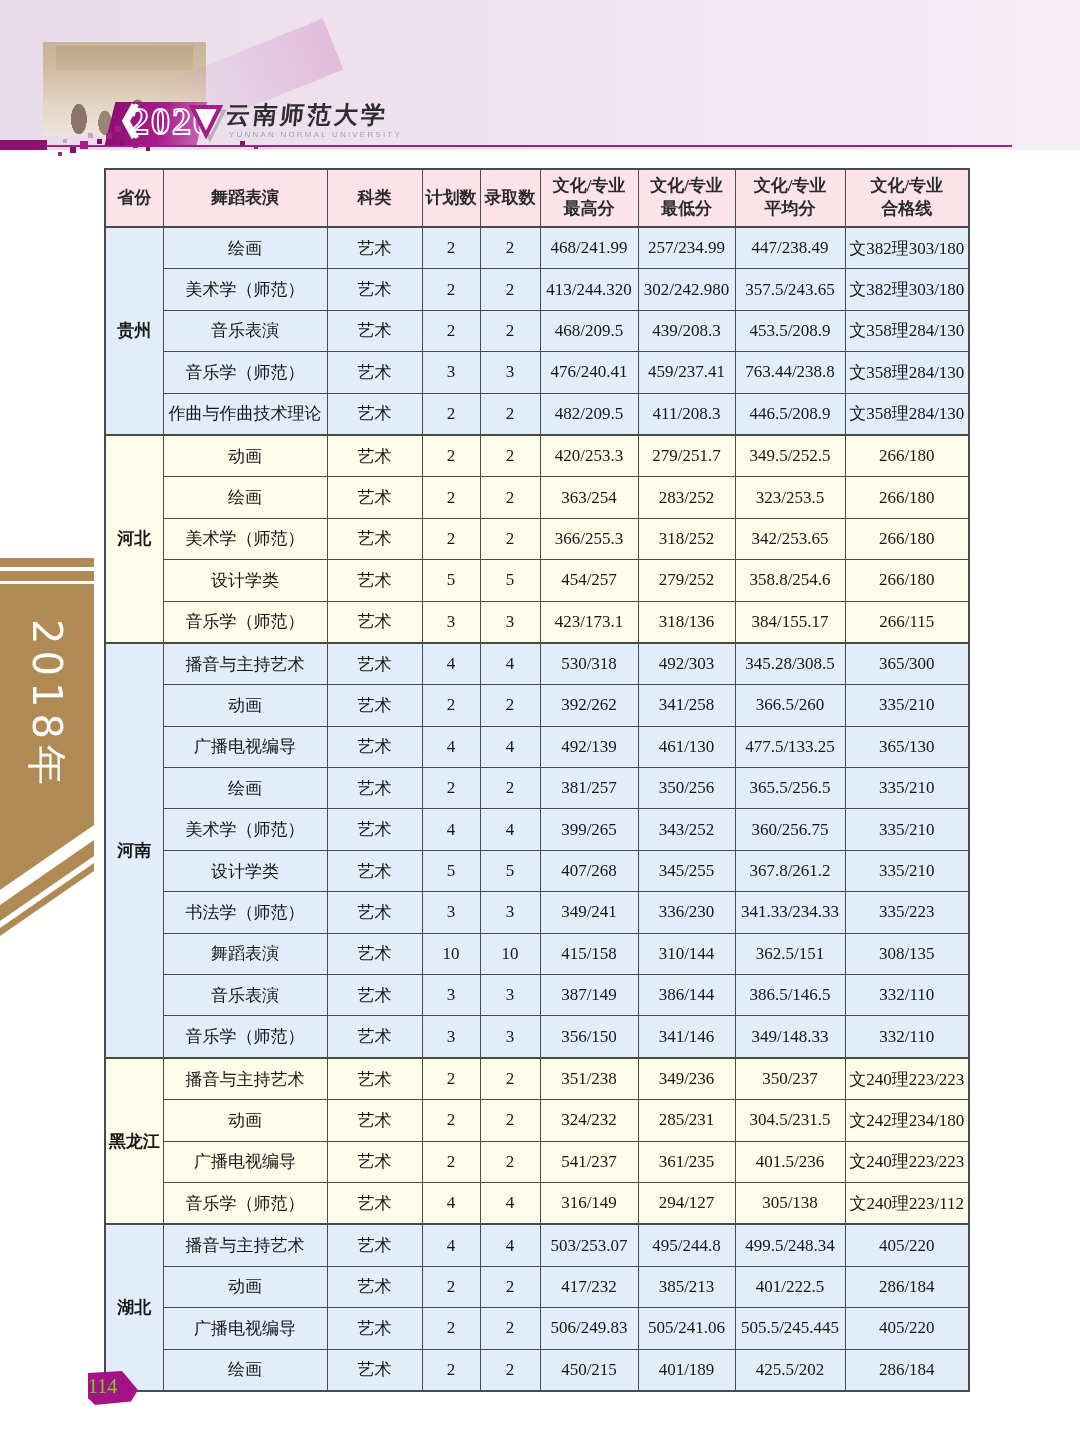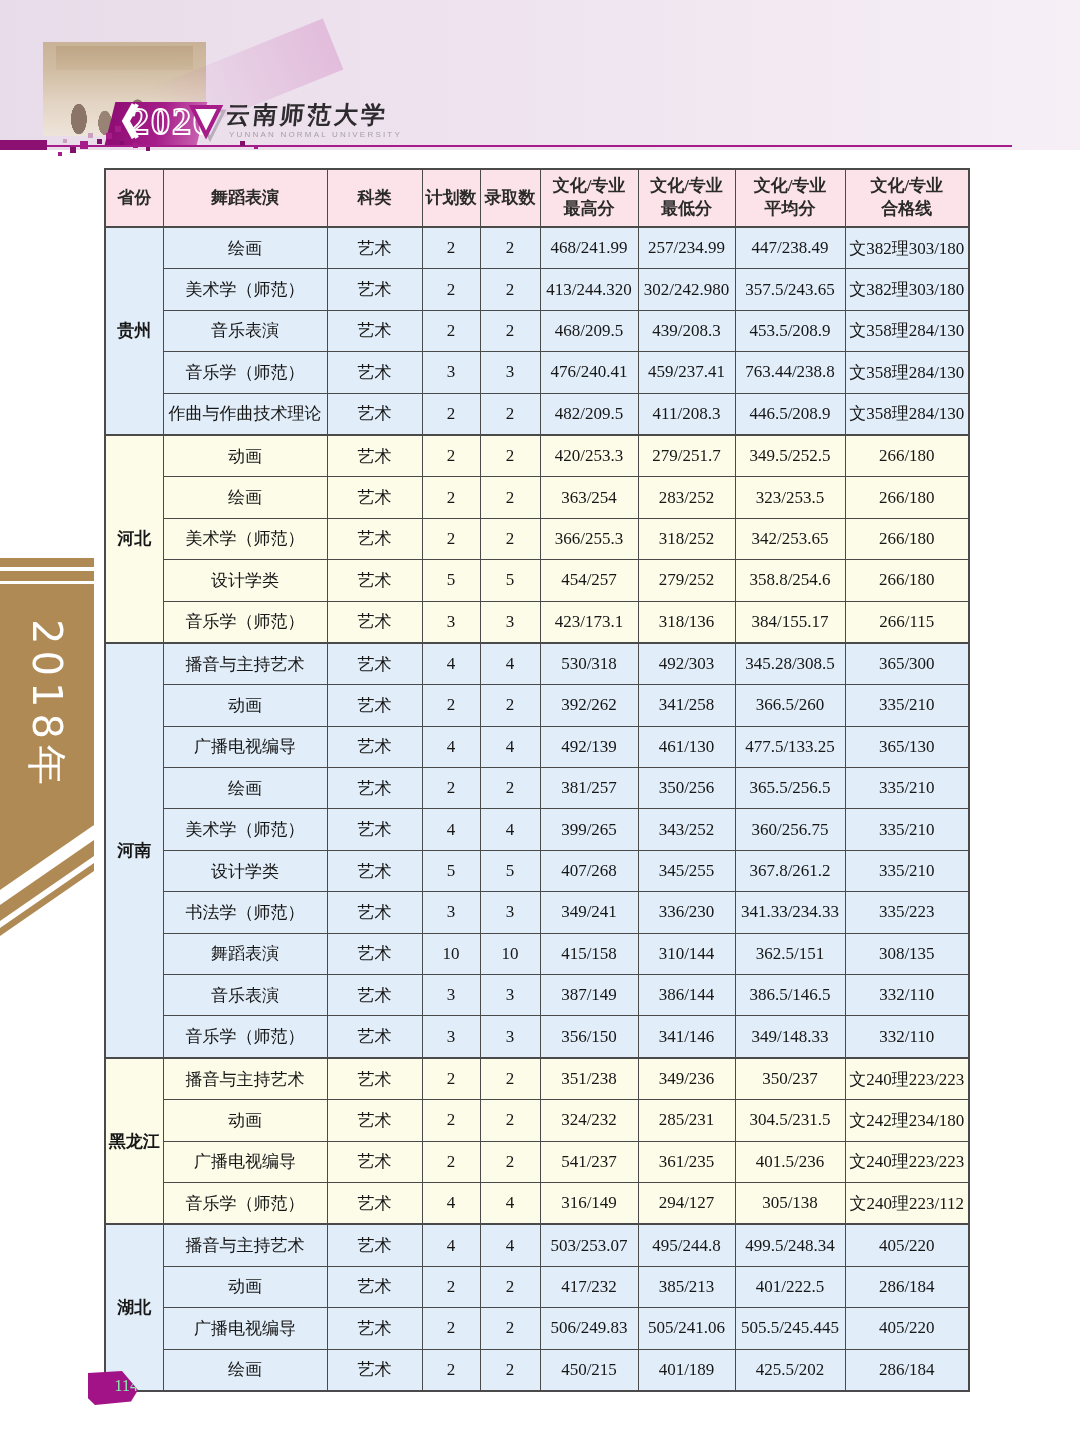--- a/index.html
+++ b/index.html
@@ -62,21 +62,21 @@
   table.admission thead th{height:56px;background:#fbe3e9;font-weight:bold;line-height:1.35;color:#2a2a2a;}
   table.admission td{height:40.4px;}
   table.admission tbody{border-top:2px solid #4a4a4a;}
   table.admission .province{font-weight:bold;}
   tbody.bg-blue th,tbody.bg-blue td{background:#e1edf8;}
   tbody.bg-cream th,tbody.bg-cream td{background:#fdfce9;}
 
   
   .page-badge{position:absolute;left:88px;top:1371px;width:50px;height:34px;background:#a21387;
     clip-path:polygon(0 6%,68% 0,100% 56%,86% 90%,14% 100%,0 80%);
-    color:#86efac;font-size:16px;line-height:30px;text-align:right;}
+    color:#84cc16;font-size:20px;line-height:30px;text-align:left;}
 </style>
 </head>
 <body>
 
 <div class="page">
 
   <div class="header-band">
     <div class="campus-photo">
       <div class="photo-sign"></div>
     </div>

